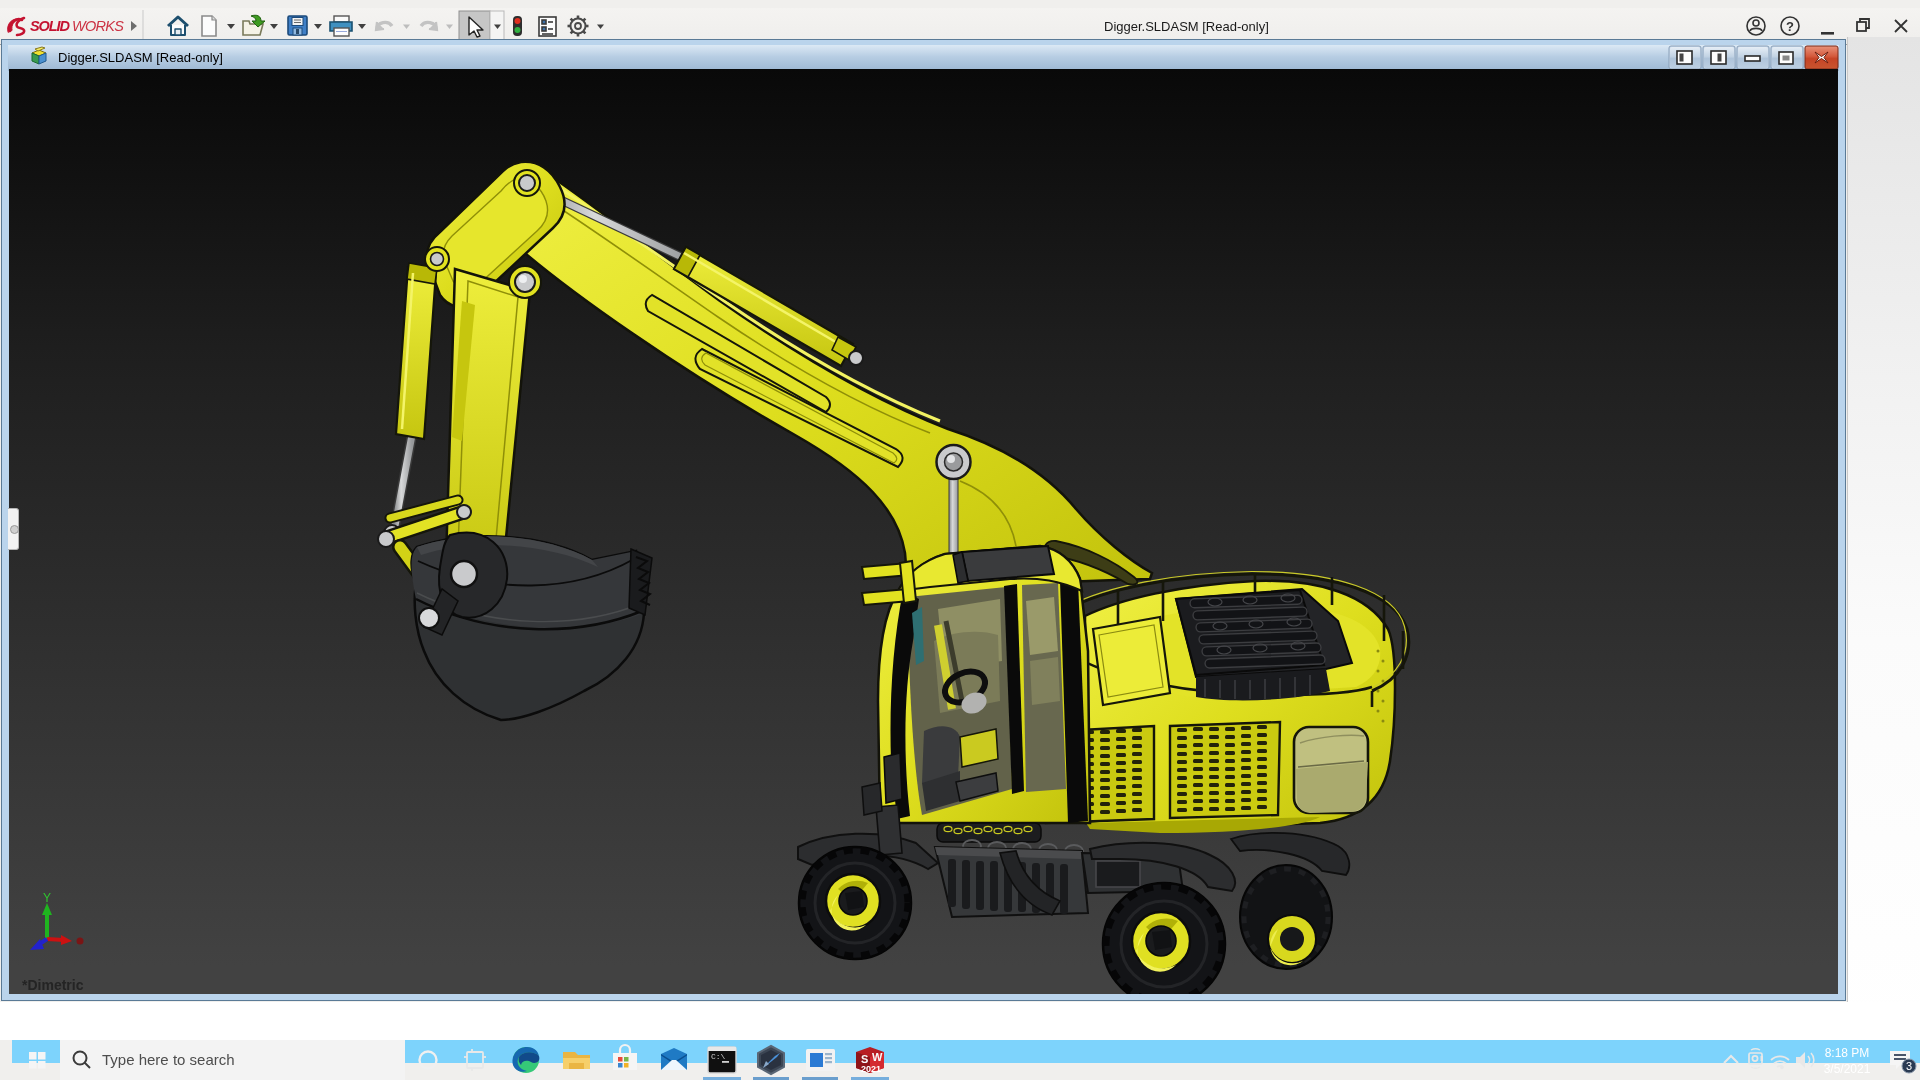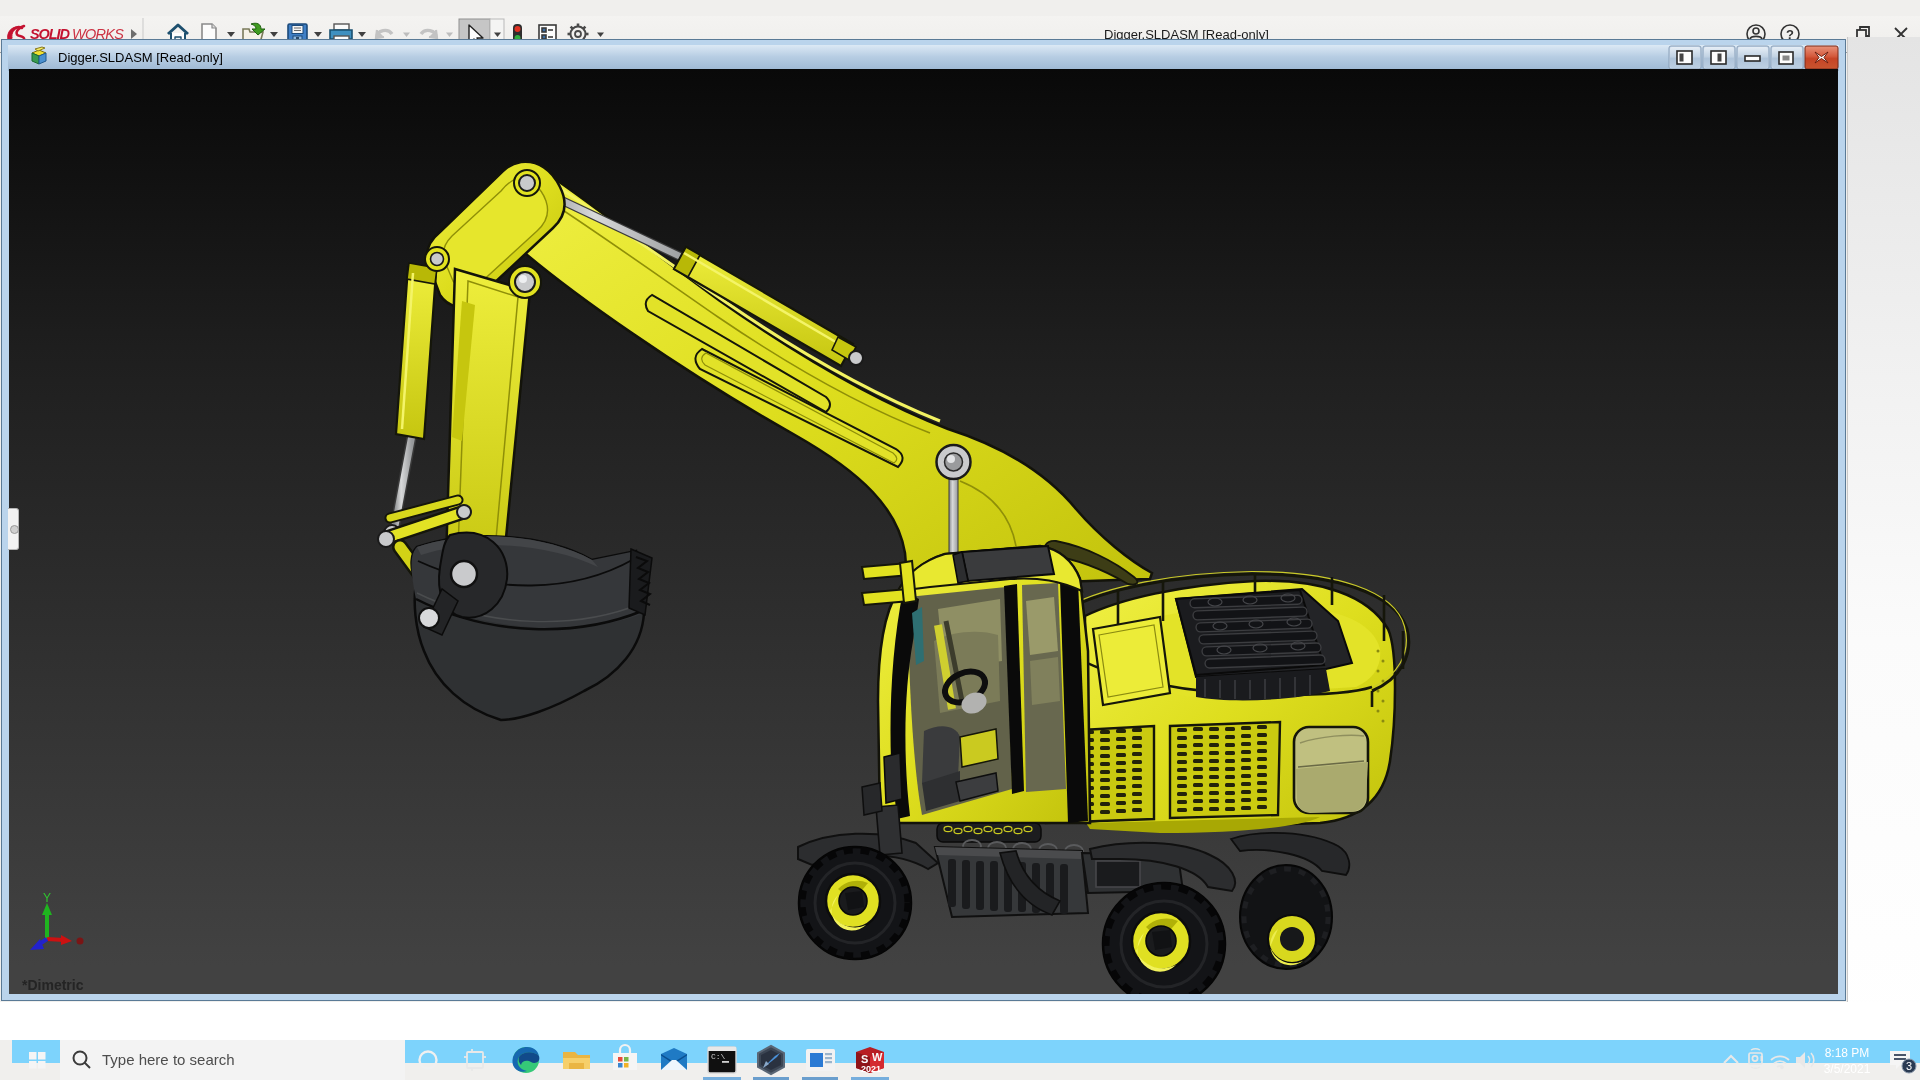--- a/index.html
+++ b/index.html
@@ -1,19 +1,19 @@
 <!DOCTYPE html>
 <html><head>
 <meta charset="utf-8">
 <style>
 html,body{margin:0;padding:0;width:1920px;height:1080px;overflow:hidden;background:#f0efed;
 font-family:"Liberation Sans",sans-serif;}
 *{box-sizing:border-box;}
 
-#topbar{position:absolute;left:0;top:16px;width:1920px;height:37px;
+#topbar{position:absolute;left:0;top:8px;width:1920px;height:37px;
 background:linear-gradient(#f4f3f1,#efeeec);border-bottom:1px solid #9a9a9a;}
 #apptitle{position:absolute;left:1104px;top:11px;font-size:13px;color:#1a1a1a;}
 
 #docwin{position:absolute;left:1px;top:39px;width:1845px;height:962px;
 background:#bad4ec;border:1px solid #5a7a96;}
 #doctitle{position:absolute;left:6px;top:5px;right:6px;height:26px;
 background:linear-gradient(#dce9f5,#b7cde3 45%,#9db8d3);
 font-size:13px;color:#000;}
 #viewport{position:absolute;left:7px;top:29px;width:1829px;height:925px;
 background:linear-gradient(#090909,#1e1e1e 30%,#424242 97%);overflow:hidden;}

